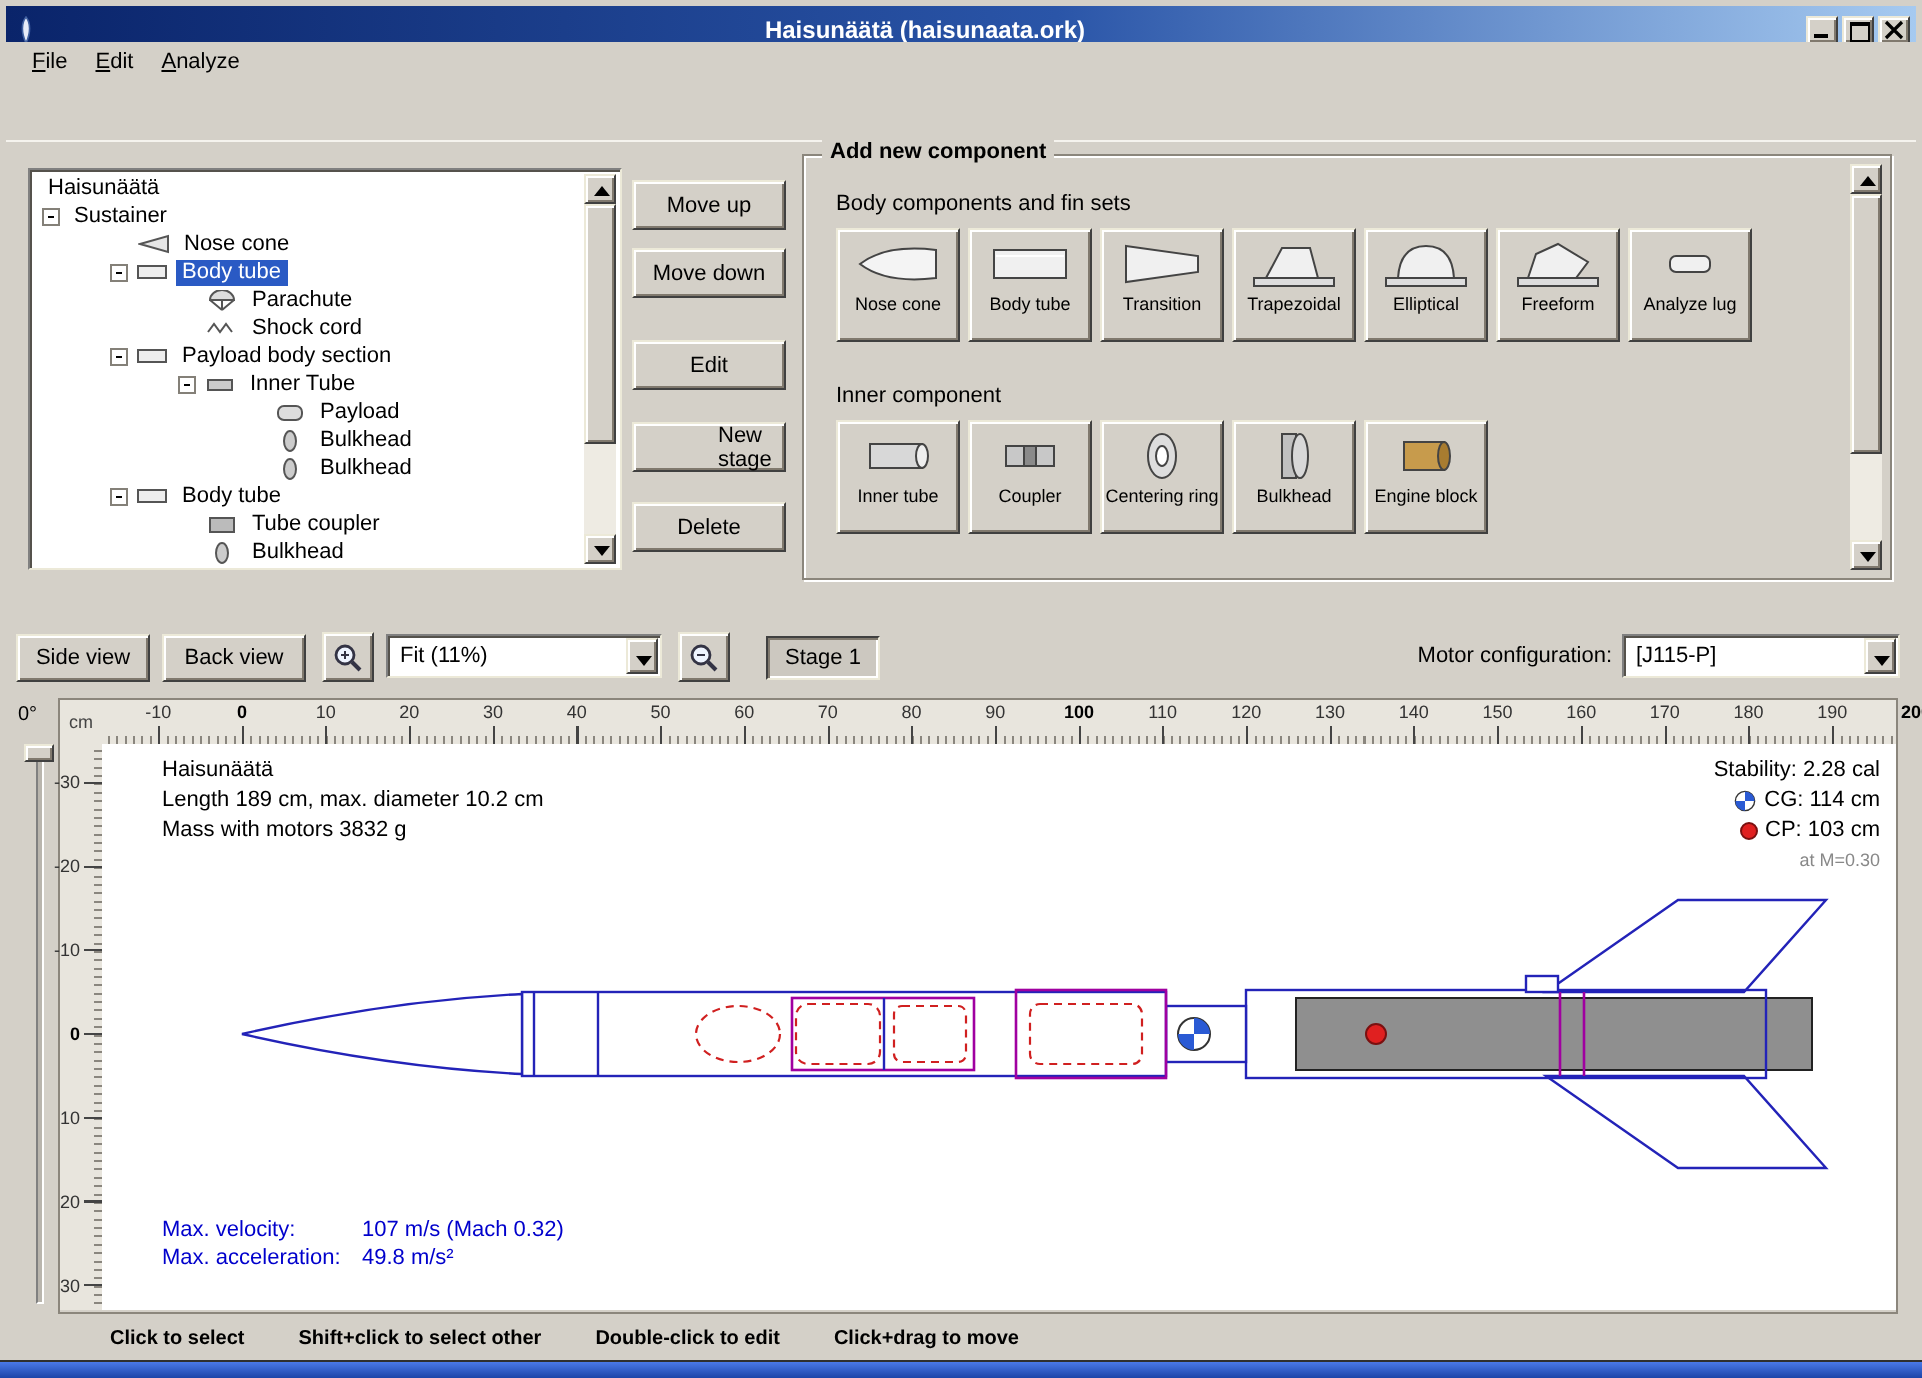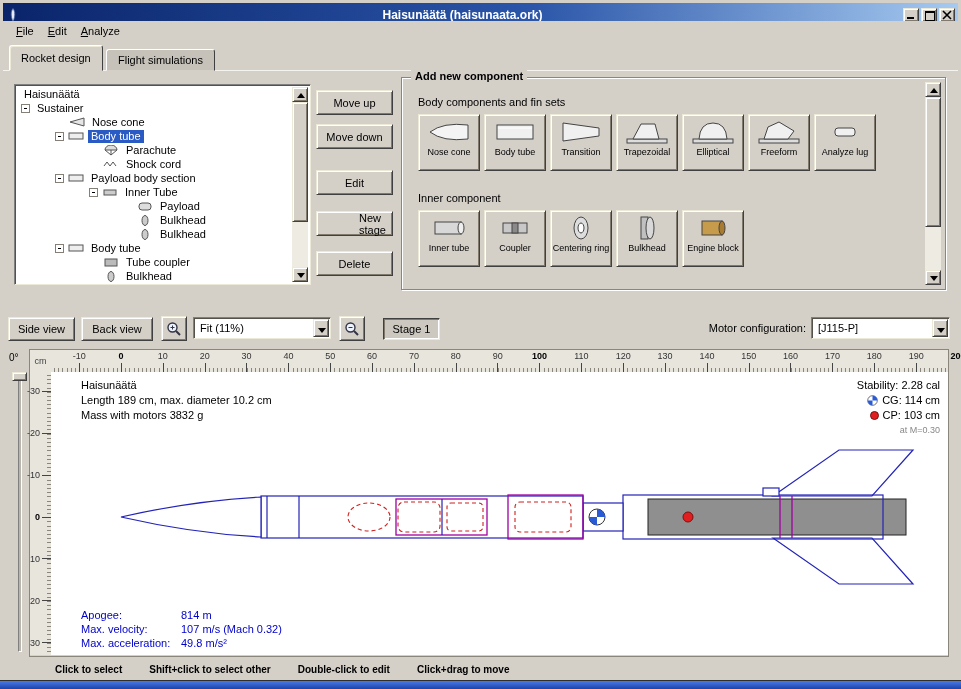--- a/index.html
+++ b/index.html
@@ -170,28 +170,20 @@
         </svg>
     </span>
   </div>
 
   <div class="menubar">
     <span class="menu-item">File</span>
     <span class="menu-item">Edit</span>
     <span class="menu-item">Analyze</span>
   </div>
 
-  <div class="tabbar">
-    <div class="tab tab-active">
-      <span>Rocket design</span>
-    </div>
-    <div class="tab tab-inactive">
-      <span>Flight simulations</span>
-    </div>
-  </div>
   <div class="top-panel"></div>
 
   <div class="tree-panel field">
     <div class="tree-rows">
       <div class="trow pd0">
         <span class="tlabel">Haisunäätä</span>
       </div>
       <div class="trow pd1">
         <span class="exp"></span>
         <span class="tlabel">Sustainer</span>
@@ -558,21 +550,20 @@
               <circle cx="4.5" cy="4.5" r="4" fill="#e02020" stroke="#7a1010"></circle>
             </svg>
           <span>CP: 103 cm</span>
         </div>
         <div class="stab-row stab-dim">
             <span>at M=0.30</span>
           </div>
       </div>
 
       <div class="flight">
-        <div class="frow"><span class="flab">Apogee:</span><span>814 m</span></div>
         <div class="frow"><span class="flab">Max. velocity:</span><span>107 m/s  (Mach 0.32)</span></div>
         <div class="frow"><span class="flab">Max. acceleration:</span><span>49.8 m/s²</span></div>
       </div>
     </div>
 
     <div class="statusbar">
       <span>Click to select</span>
       <span>Shift+click to select other</span>
       <span>Double-click to edit</span>
       <span>Click+drag to move</span>

